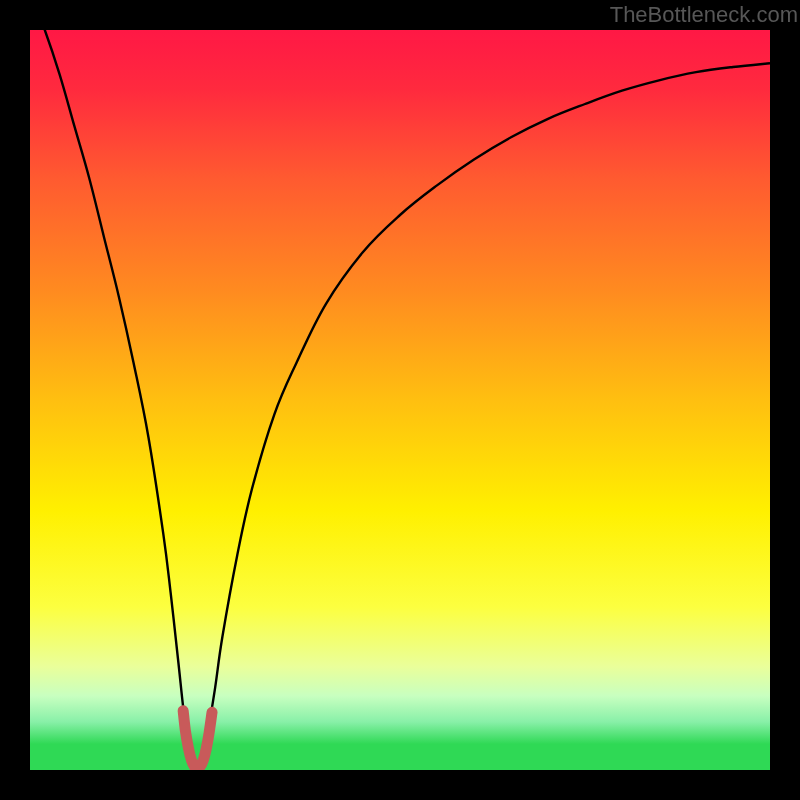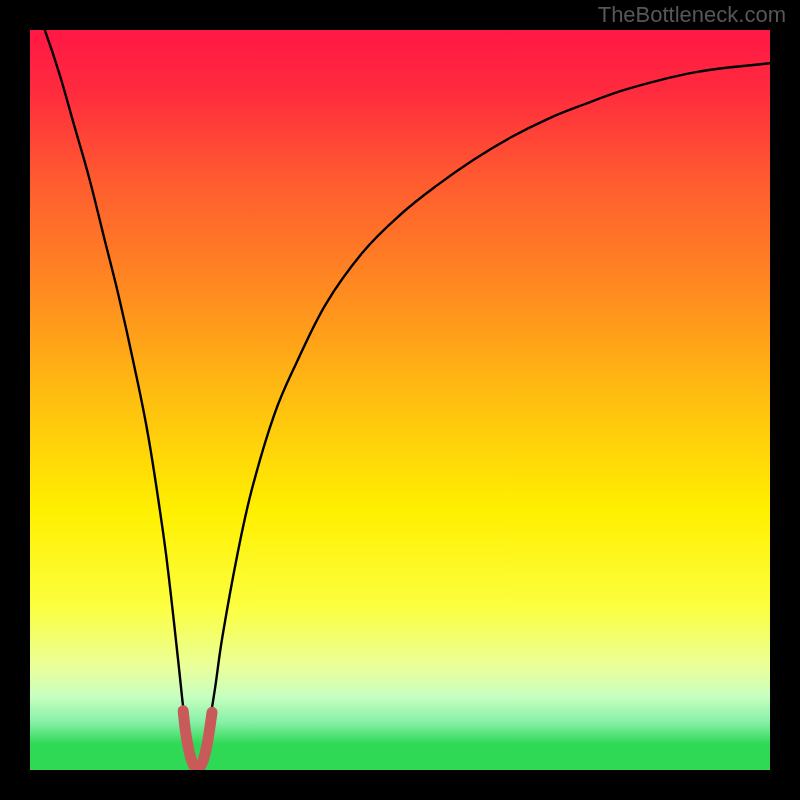--- a/index.html
+++ b/index.html
@@ -7,21 +7,21 @@
     padding: 0;
     width: 800px;
     height: 800px;
     background: #000;
     position: relative;
     font-family: Arial, sans-serif;
   }
   .watermark {
     position: absolute;
     top: 2px;
-    right: 14px;
+    right: 2px;
     color: #575757;
     font-size: 22px;
     font-weight: 500;
     z-index: 10;
     letter-spacing: 0px;
   }
   .plot-area {
     position: absolute;
     left: 30px;
     top: 30px;

